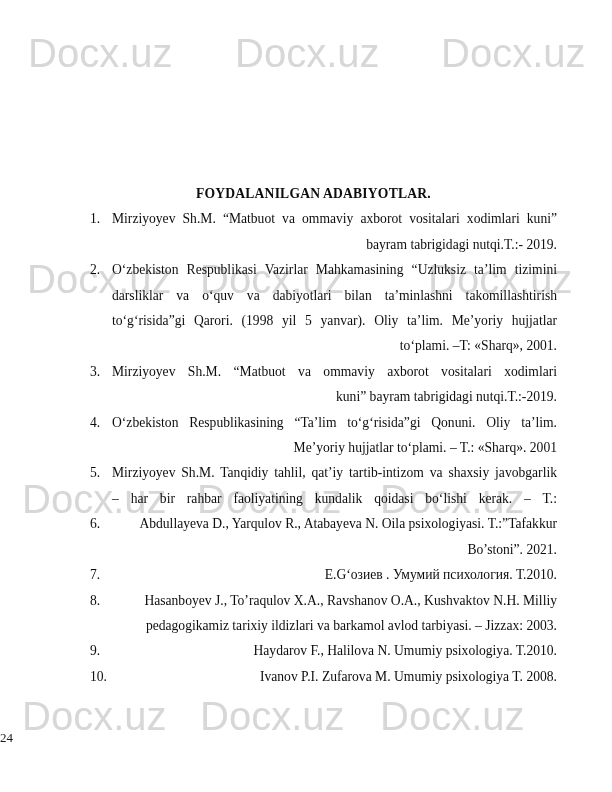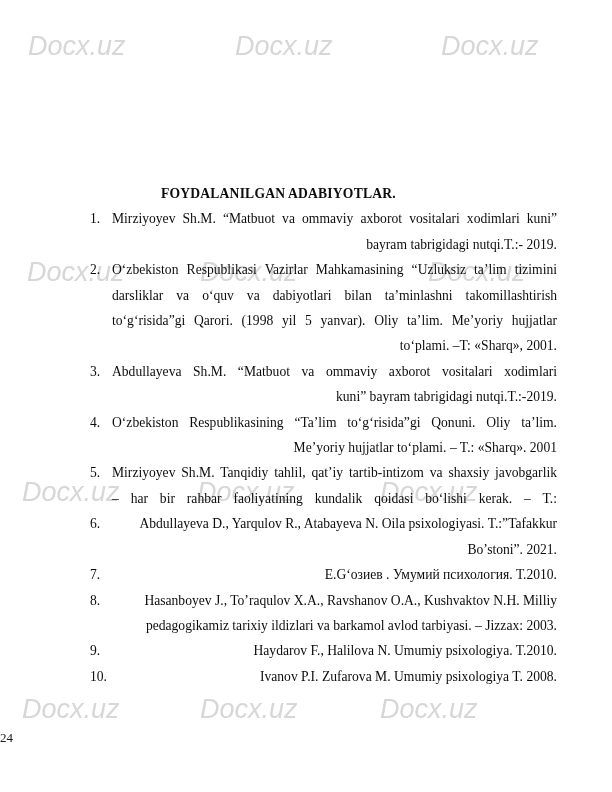--- a/index.html
+++ b/index.html
@@ -8,41 +8,40 @@
     background: #ffffff;
     position: relative;
     overflow: hidden;
     font-family: "Liberation Serif", "DejaVu Serif", serif;
     color: #0d0d0d;
   }
   
   .wm {
     position: absolute;
     font-family: "Liberation Sans", "DejaVu Sans", sans-serif;
-    font-size: 27px;
+    font-size: 40px;
     line-height: 1;
     font-weight: 400;
     color: #d7d7d7;
     z-index: 1;
     user-select: none;
     white-space: nowrap;
-    font-style: italic;
   }
   
   .content {
     position: absolute;
     left: 90px; top: 181px;
     width: 467px;
     font-size: 13.6px;
     line-height: 25.4px;
     z-index: 2;
   }
   .heading {
     font-weight: bold;
-    margin-left: 71px;
+    margin-left: 106px;
     letter-spacing: 0.2px;
   }
   .ref-list { margin: 0; padding: 0; list-style: none; }
   .ref-item { position: relative; padding-left: 22px; }
   .ref-num { position: absolute; left: 0; top: 0; }
   .ref-line { text-align: right; }
   .ref-line.stretch {
     text-align: justify;
     text-align-last: justify;
     white-space: nowrap;
@@ -80,21 +79,21 @@
       <li class="ref-item">
     <span class="ref-num">1.</span>
     <span class="ref-lines"><div class="ref-line stretch">Mirziyoyev Sh.M. “Matbuot va ommaviy axborot vositalari xodimlari kuni”</div><div class="ref-line">bayram tabrigidagi nutqi.T.:- 2019.</div></span>
   </li>
       <li class="ref-item">
     <span class="ref-num">2.</span>
     <span class="ref-lines"><div class="ref-line stretch">O‘zbekiston Respublikasi Vazirlar Mahkamasining “Uzluksiz ta’lim tizimini</div><div class="ref-line stretch">darsliklar va o‘quv va dabiyotlari bilan ta’minlashni takomillashtirish</div><div class="ref-line stretch">to‘g‘risida”gi Qarori. (1998 yil 5 yanvar). Oliy ta’lim. Me’yoriy hujjatlar</div><div class="ref-line">to‘plami. –T: «Sharq», 2001.</div></span>
   </li>
       <li class="ref-item">
     <span class="ref-num">3.</span>
-    <span class="ref-lines"><div class="ref-line stretch">Abdullayeva Sh.M. “Matbuot va ommaviy axborot vositalari xodimlari</div><div class="ref-line">kuni” bayram tabrigidagi nutqi.T.:-2019.</div></span>
+    <span class="ref-lines"><div class="ref-line stretch">Mirziyoyev Sh.M. “Matbuot va ommaviy axborot vositalari xodimlari</div><div class="ref-line">kuni” bayram tabrigidagi nutqi.T.:-2019.</div></span>
   </li>
       <li class="ref-item">
     <span class="ref-num">4.</span>
     <span class="ref-lines"><div class="ref-line stretch">O‘zbekiston Respublikasining “Ta’lim to‘g‘risida”gi Qonuni. Oliy ta’lim.</div><div class="ref-line">Me’yoriy hujjatlar to‘plami. – T.: «Sharq». 2001</div></span>
   </li>
       <li class="ref-item">
     <span class="ref-num">5.</span>
     <span class="ref-lines"><div class="ref-line stretch">Mirziyoyev Sh.M. Tanqidiy tahlil, qat’iy tartib-intizom va shaxsiy javobgarlik</div><div class="ref-line stretch">– har bir rahbar faoliyatining kundalik qoidasi bo‘lishi kerak. – T.:</div></span>
   </li>
       <li class="ref-item">

